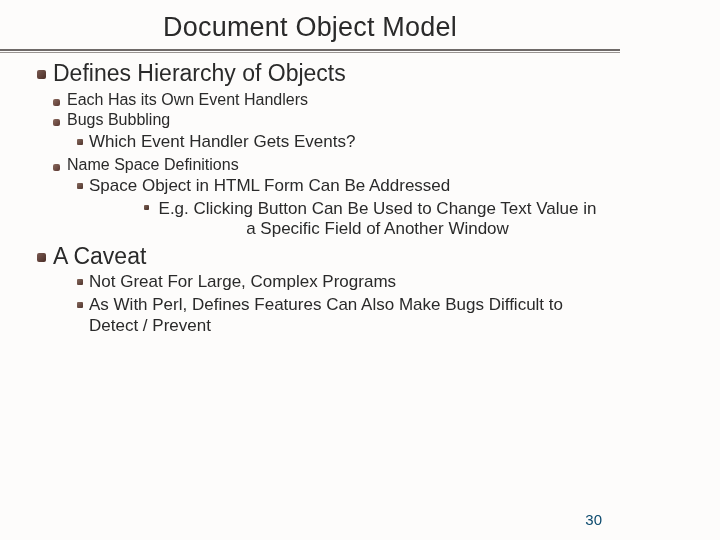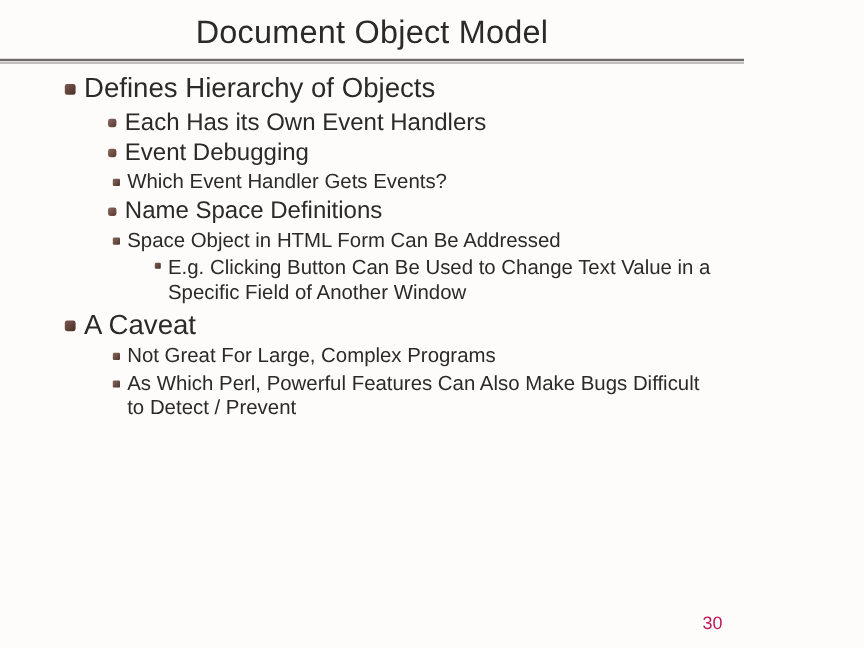--- a/index.html
+++ b/index.html
@@ -34,21 +34,21 @@
   }
   .underline .l1 {
     position: absolute; left: 0; right: 0; top: 0;
     height: 2px; background: #6f6a68;
   }
   .underline .l2 {
     position: absolute; left: 0; right: 0; top: 3px;
     height: 1px; background: #9a9592;
   }
   .content {
-    padding: 2px 20px 0 52px;
+    padding: 2px 20px 0 35px;
   }
   ul { list-style: none; margin: 0; padding: 0; }
   li { position: relative; }
 
   
   .b1::before, .b2::before, .b3::before, .b4::before {
     content: "";
     position: absolute;
     border-radius: 0;
   }
@@ -71,49 +71,49 @@
     border-radius: 1px;
   }
   .b4::before {
     left: -11px; top: 6px;
     width: 5px; height: 5px;
     background: linear-gradient(135deg,#7d6155,#472f27);
     border-radius: 1px;
   }
 
   .lvl1 { font-size: 23px; margin: 2px 0 2px 18px; line-height: 1.25; }
-  .lvl2 { font-size: 20px; margin: 1px 0 1px 52px; line-height: 1.22; }
+  .lvl2 { font-size: 16px; margin: 1px 0 1px 32px; line-height: 1.22; }
   .lvl3 { font-size: 17px; margin: 2px 0 2px 54px; line-height: 1.22; }
-  .lvl5 { font-size: 17px; margin: 1px 0 1px 88px; line-height: 1.2; }
+  .lvl5 { font-size: 17px; margin: 1px 0 1px 120px; line-height: 1.2; text-align: center; }
 
   .pagenum {
     position: absolute;
     right: 18px;
     bottom: 12px;
     font-size: 15px;
-    color: #be185d;
+    color: #0c4a6e;
   }
 </style>
 </head>
 <body>
 
 <div class="slide">
   <div class="title">Document Object Model</div>
   <div class="underline">
     <div class="l1"></div>
       <div class="l2"></div>
   </div>
 
   <div class="content">
     <ul>
       <li class="lvl1 b1">Defines Hierarchy of Objects</li>
       <li>
         <ul>
           <li class="lvl2 b2">Each Has its Own Event Handlers</li>
-          <li class="lvl2 b2">Event Debugging</li>
+          <li class="lvl2 b2">Bugs Bubbling</li>
           <li>
             <ul>
               <li class="lvl3 b3">Which Event Handler Gets Events?</li>
             </ul>
           </li>
           <li class="lvl2 b2">Name Space Definitions</li>
           <li>
             <ul>
               <li class="lvl3 b3">Space Object in HTML Form Can Be Addressed</li>
               <li>
@@ -125,21 +125,21 @@
           </li>
         </ul>
       </li>
 
       <li class="lvl1 b1">A Caveat</li>
       <li>
         <ul>
           <li>
             <ul>
               <li class="lvl3 b3">Not Great For Large, Complex Programs</li>
-              <li class="lvl3 b3">As Which Perl, Powerful Features Can Also Make Bugs Difficult to Detect / Prevent</li>
+              <li class="lvl3 b3">As With Perl, Defines Features Can Also Make Bugs Difficult to Detect / Prevent</li>
             </ul>
           </li>
         </ul>
       </li>
     </ul>
   </div>
 
   <div class="pagenum">30</div>
 </div>
 

